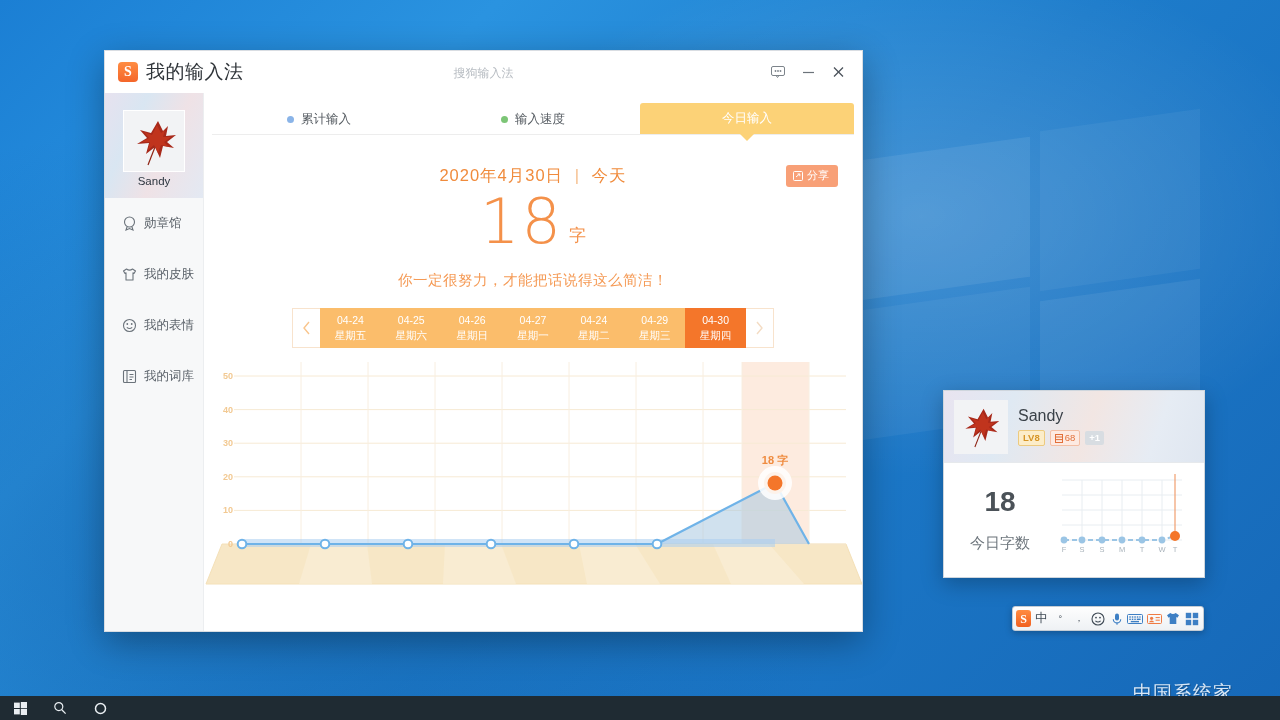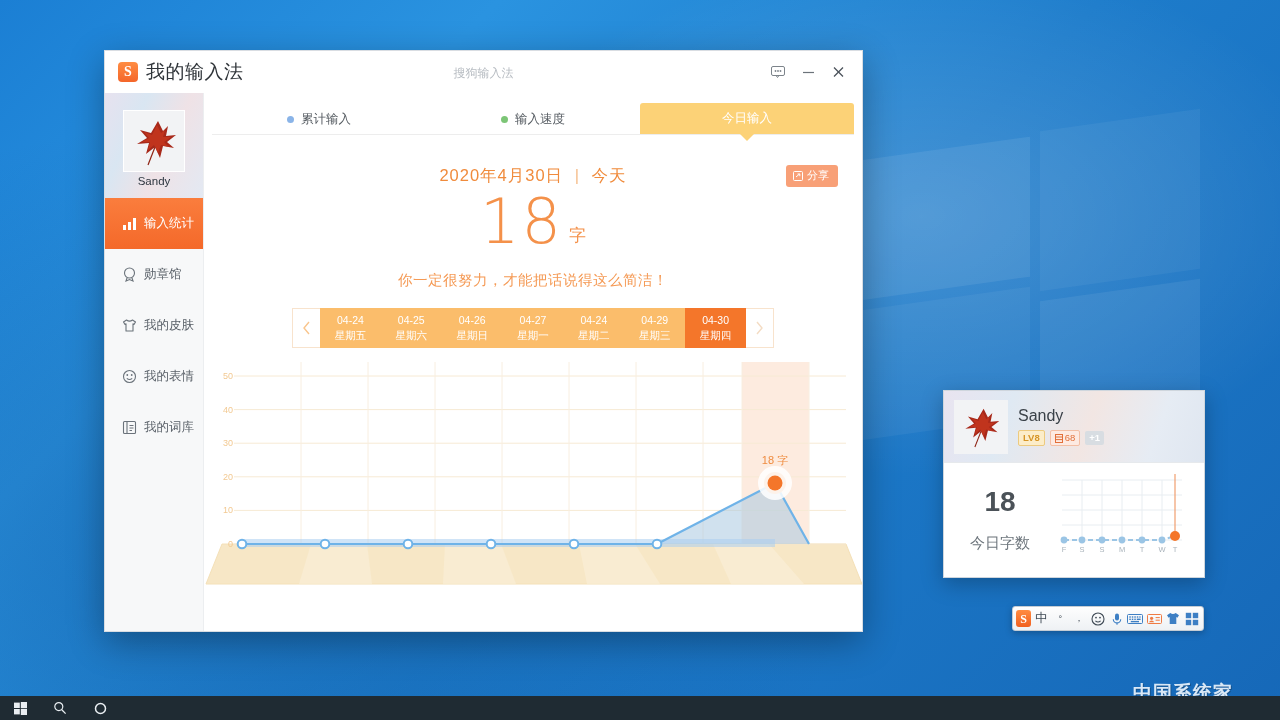--- a/index.html
+++ b/index.html
@@ -141,21 +141,21 @@
   }
   .arrow-btn.right { border:1px solid #f8e3cd; border-left:none; }
   .dcells { flex:1; display:flex; background:#fbbd6b; }
   .dcell {
     flex:1; display:flex; flex-direction:column; align-items:center; justify-content:center;
     color:#fff; font-size:10.5px; line-height:1.45; cursor:pointer;
   }
   .dcell.sel { background:#f4762a; }
 
   
-  .chart-wrap { position:relative; flex:1; margin-top: 2px; }
+  .chart-wrap { position:relative; flex:1; margin-top: 2px; font-weight: bold; }
   .chart-svg { position:absolute; left:0; top:0; }
 
   
   .widget {
     position:absolute; left: 943px; top: 390px; width: 262px; height: 188px;
     background:#fff; box-shadow: 0 6px 20px rgba(0,0,0,.25); border:1px solid #cfd6dd;
   }
   .w-head {
     height: 72px; display:flex; align-items:center; gap:10px; padding-left:10px;
     background: linear-gradient(110deg,#e9e4f0 0%, #dfe9f3 25%, #f2e6e3 55%, #e6ecf4 80%, #dfe6f0 100%);
@@ -196,21 +196,21 @@
     color:#3f4a55; font-size:12.5px; cursor:pointer;
   }
   .ime-item svg { display:block; }
 
   
   .watermark {
     position:absolute; left: 1090px; top: 680px; width: 186px; height: 36px;
     display:flex; flex-direction:column; align-items:center; justify-content:center;
     color:#cfe2f5; opacity:.92;
   }
-  .wm-main { font-size:19px; font-weight:bold; letter-spacing:1px; color:#eaf3fc;
+  .wm-main { font-size:19px; font-weight:normal; letter-spacing:1px; color:#eaf3fc;
              text-shadow: 1px 1px 0 rgba(20,60,100,.6); line-height:1; }
   .wm-sub { font-size:7.5px; letter-spacing:1.1px; color:#dceaf8; margin-top:2px; }
 </style>
 </head>
 <body>
 
 <div class="desk-glow"></div>
 <div class="win-shape ws1"></div>
 <div class="win-shape ws2"></div>
 <div class="win-shape ws3"></div>
@@ -260,30 +260,20 @@
             </g>
             <g fill="#c4361f" opacity="0.85">
               <path d="M33 14 L37 22 L41 19 L39 26 L47 26 L40 31 L45 36 L37 34 L34 42 L30 34 L24 39 L26 31 L18 31 L25 27 L20 21 L28 24 Z"></path>
             </g>
             <path d="M31 36 L24 54" stroke="#8e2313" stroke-width="1.2" fill="none"></path>
           </svg>
         </div>
         <div class="profile-name">Sandy</div>
       </div>
 
-      <div class="nav-item active">
-        <span class="nav-ico">
-          <svg width="15" height="15" viewBox="0 0 15 15">
-              <rect x="1" y="9" width="3" height="5" fill="#fff"></rect>
-              <rect x="6" y="6" width="3" height="8" fill="#fff"></rect>
-              <rect x="11" y="2" width="3" height="12" fill="#fff"></rect>
-            </svg>
-        </span>
-        <span>输入统计</span>
-      </div>
 
       <div class="nav-item">
         <span class="nav-ico">
           <svg width="15" height="15" viewBox="0 0 15 15">
               <circle cx="7.5" cy="6" r="5" fill="none" stroke="#6b737b" stroke-width="1.1"></circle>
               <path d="M5 11 L4 14 L7.5 12.5 L11 14 L10 11" fill="none" stroke="#6b737b" stroke-width="1.1"></path>
             </svg>
         </span>
         <span>勋章馆</span>
       </div>

